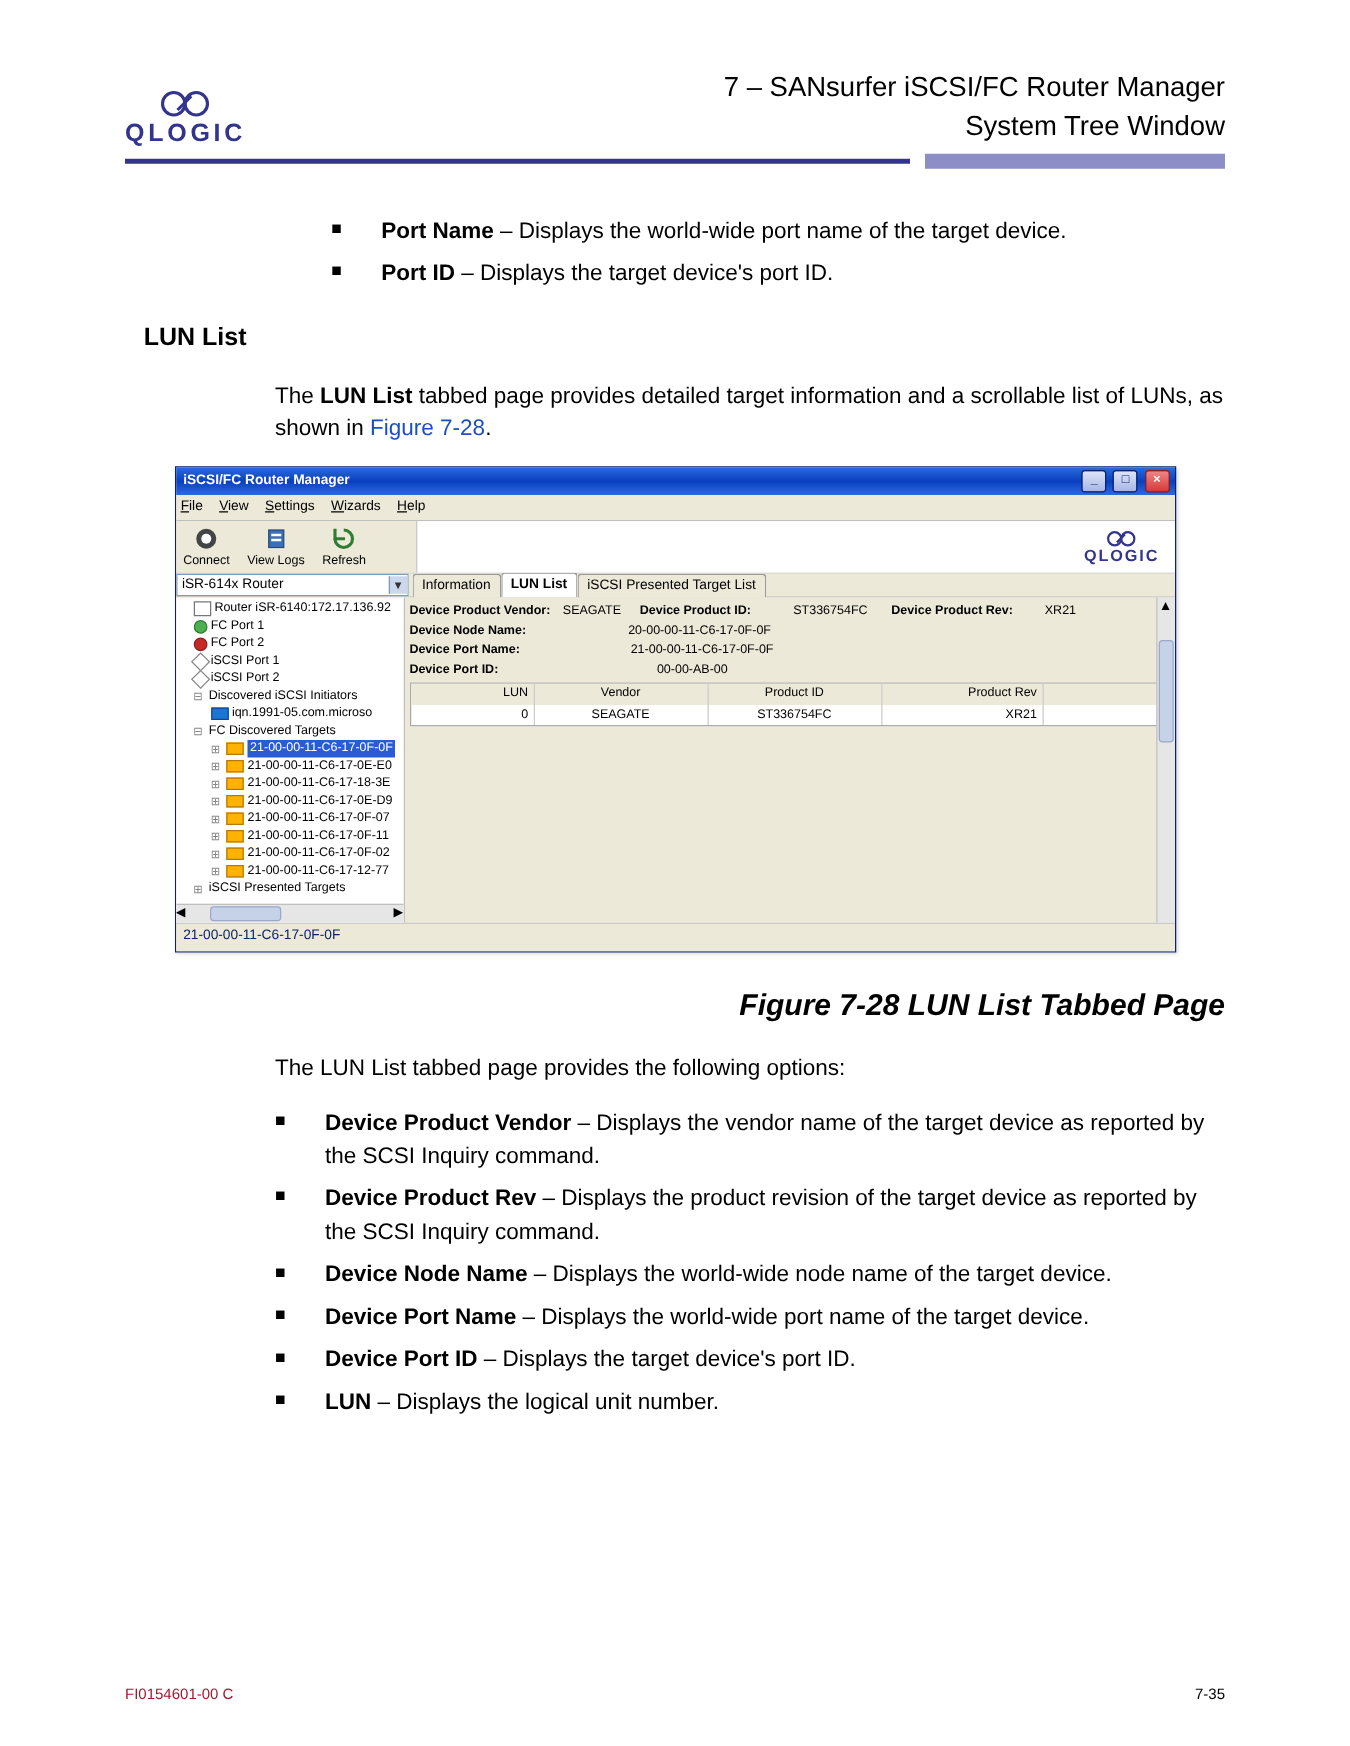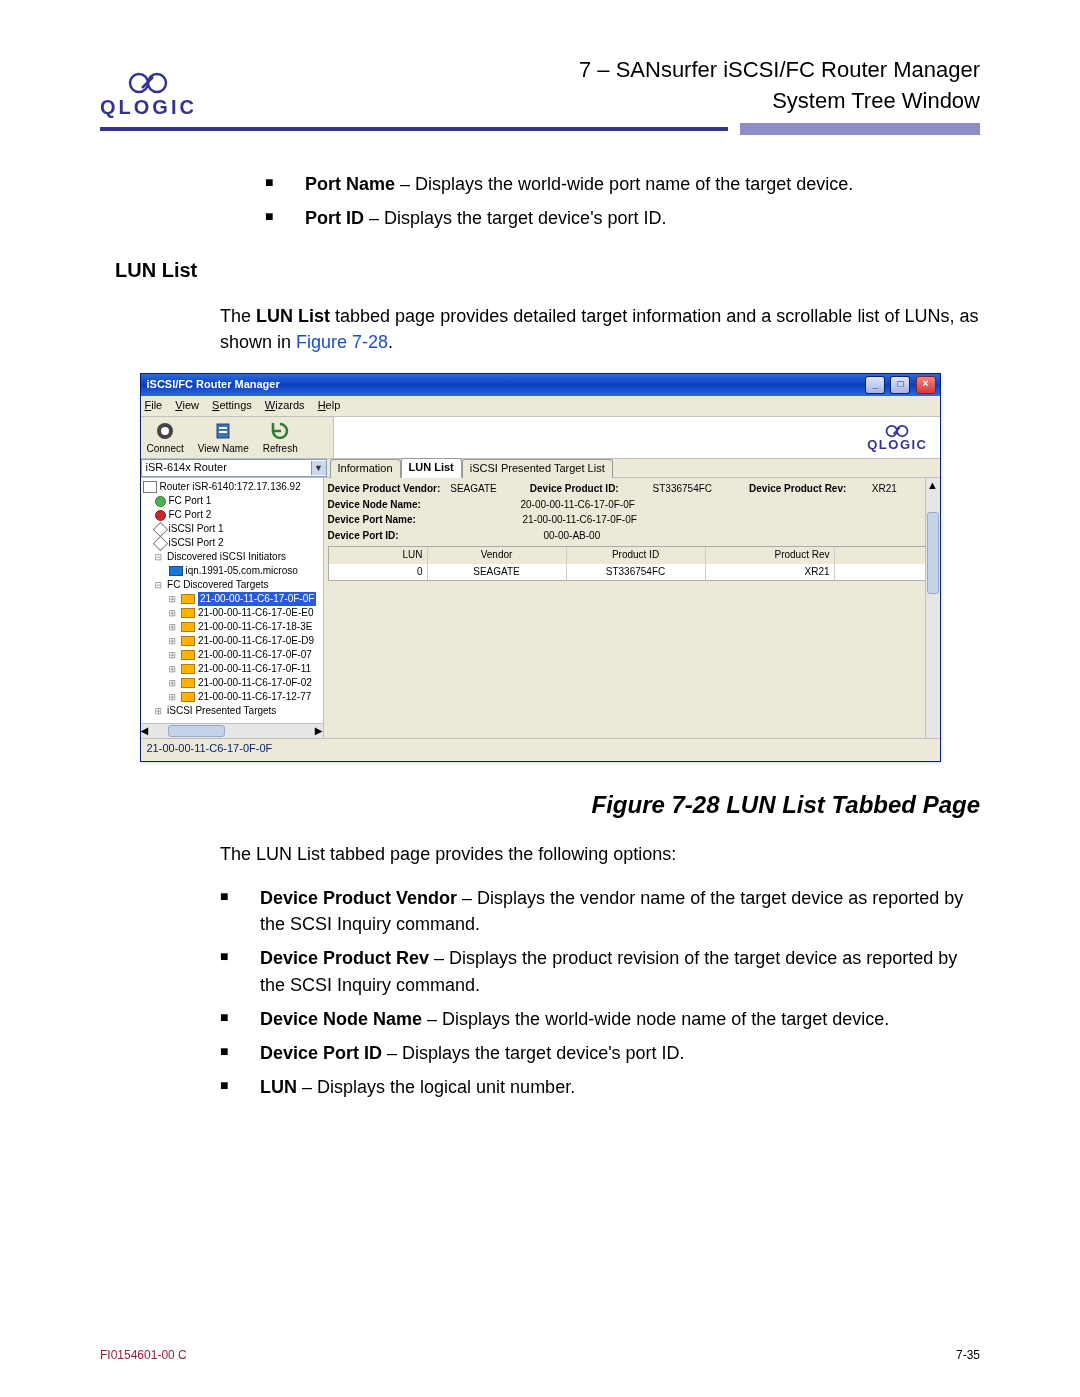--- a/index.html
+++ b/index.html
@@ -109,36 +109,36 @@
   }
   .combo .arrow { background:#cdd7ec; width:14px; height:14px; text-align:center; font-size:9px; color:#333; line-height:14px; border-left:1px solid #7f9db9;}
   .tabs { flex:1; background:#ece9d8; display:flex; align-items:flex-end; padding-left:3px;}
   .tab { background:#ece9d8; border:1px solid #999; border-bottom:none; padding:1px 7px; margin-right:0; position:relative; top:1px; border-radius:3px 3px 0 0;text-align:center;}
   .tab.active { background:#fff; border-bottom:1px solid #fff; font-weight:bold; }
   .splitbody { display:flex; height: 260px; }
   .tree {
     width:180px; border-right:1px solid #c0c0c0; background:#fff; overflow:hidden; position:relative;
     white-space: nowrap; font-size:10px; line-height:14px; padding:2px 0 0 2px; color:#000;
   }
-  .tree .item { display:flex; align-items:center; gap:3px; padding-left:0;}
+  .tree .item { display:flex; align-items:center; gap:3px; padding-left:12px;}
   .tree .i1 { padding-left:12px;} .tree .i2 { padding-left:26px;}
   .sel { background:#2a5bd7; color:#fff; display:inline-block; padding:0 2px;}
   .scrollh {
     position:absolute; bottom:0; left:0; width:100%; height:14px;
     background:#e6e6e6; border-top:1px solid #c0c0c0; display:flex; align-items:center;
   }
   .scrollh .bar { background:#c6d2e8; height:10px; width:55px; border:1px solid #9aa9c9; border-radius:3px; margin-left:20px; }
   .scrollv {
     position:absolute; right:0; top:0; height:100%; width:14px;
     background:#e6e6e6; border-left:1px solid #c0c0c0;
   }
   .scrollv .bar { background:#c6d2e8; width:10px; height:80px; border:1px solid #9aa9c9; border-radius:3px; margin:18px auto 0 auto; }
   .mainpane { flex:1; background:#ece9d8; position:relative; padding:4px; }
   .infogrid { font-size:10px; }
-  .infogrid .row { display:flex; gap:18px; margin-bottom:1px;}
+  .infogrid .row { display:flex; gap:0; margin-bottom:1px;}
   .infogrid b { width:120px; display:inline-block;}
   .lun-table {
     margin-top:3px; border:1px solid #aaa; background:#fff; font-size:10px;
   }
   .lun-table .hdrrow, .lun-table .datarow { display:flex; }
   .lun-table .hdrrow div, .lun-table .datarow div {
     border-right:1px solid #ccc; padding:1px 4px; overflow:hidden; white-space:nowrap;
   }
   .lun-c1{width:90px;text-align:right;} .lun-c2{width:130px;text-align:center;}
   .lun-c3{width:130px;text-align:center;} .lun-c4{width:120px;text-align:right;}
@@ -215,21 +215,21 @@
                     <circle cx="10" cy="10" r="4" fill="#fff"></circle>
                   </svg></div>
               <span>Connect</span>
             </div>
             <div class="tbtn">
               <div class="ic"><svg width="20" height="20">
                     <rect x="4" y="3" width="12" height="14" fill="#3c6fb5" stroke="#27487a"></rect>
                     <rect x="6" y="6" width="8" height="2" fill="#fff"></rect>
                     <rect x="6" y="10" width="8" height="2" fill="#fff"></rect>
                   </svg></div>
-              <span>View Name</span>
+              <span>View Logs</span>
             </div>
             <div class="tbtn">
               <div class="ic"><svg width="20" height="20">
                     <path d="M10 3 a7 7 0 1 1 -7 7" fill="none" stroke="#2e7d32" stroke-width="2.5"></path>
                     <path d="M3 2 L3 10 L11 10" fill="none" stroke="#2e7d32" stroke-width="2.5"></path>
                   </svg></div>
               <span>Refresh</span>
             </div>
           </div>
           <div class="logo-cell">
@@ -385,20 +385,21 @@
     </div>
 
     <div class="figcap">Figure 7-28  LUN List Tabbed Page</div>
 
     <p class="para">The LUN List tabbed page provides the following options:</p>
 
     <ul class="sq" style="padding-left:120px;">
       <li><b>Device Product Vendor</b><span> – Displays the vendor name of the target device as reported by the SCSI Inquiry command.</span></li>
       <li><b>Device Product Rev</b><span> – Displays the product revision of the target device as reported by the SCSI Inquiry command.</span></li>
       <li><b>Device Node Name</b><span> – Displays the world-wide node name of the target device.</span></li>
+      <li><b>Device Port Name</b><span> – Displays the world-wide port name of the target device.</span></li>
       <li><b>Device Port ID</b><span> – Displays the target device's port ID.</span></li>
       <li><b>LUN</b><span> – Displays the logical unit number.</span></li>
     </ul>
   </div>
 
   <div class="footer">
     <span class="doc">FI0154601-00  C</span>
     <span>7-35</span>
   </div>
 

